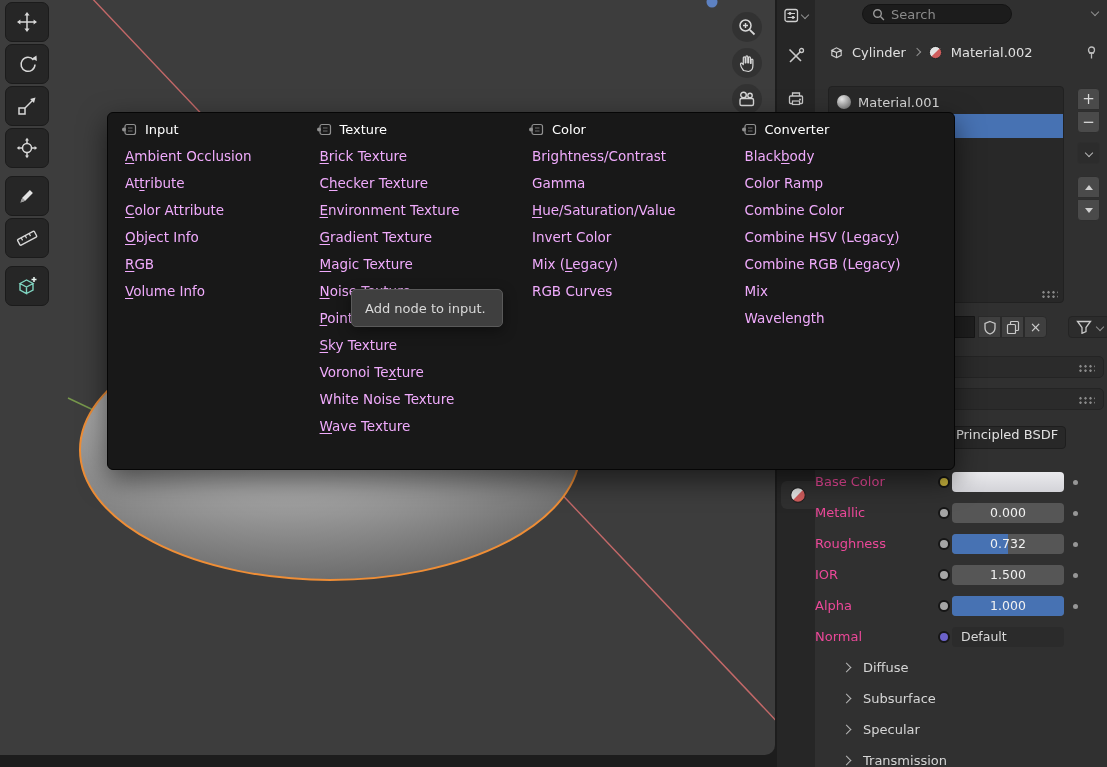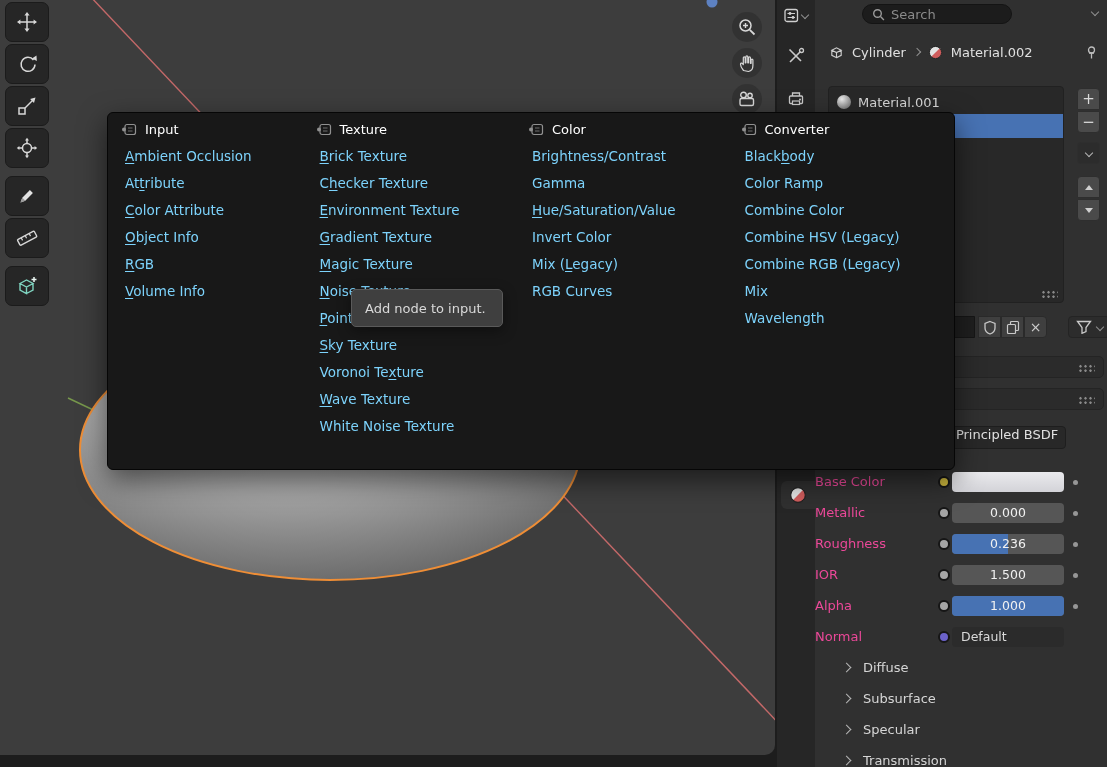--- a/index.html
+++ b/index.html
@@ -117,21 +117,21 @@
   .chev.dim { border-color:#909090; }
 
   
   #add-menu { position:absolute; left:107px; top:112px; width:848px; height:358px;
         background:#181818; border:1px solid #060606; border-radius:6px;
         box-shadow:0 10px 28px rgba(0,0,0,.55); z-index:50;
         padding:6px 0 0 13px; display:flex; }
   .menu-header { height:20px; margin-bottom:4px; display:flex; align-items:center; gap:8px;
         color:#ffffff; font-size:13px; }
   .menu-item { height:27px; line-height:27px; padding-left:4px; font-size:13.5px;
-        color:#7dd3fc; border-radius:3px; width:calc(100% - 14px); white-space:nowrap; }
+        color:#f0abfc; border-radius:3px; width:calc(100% - 14px); white-space:nowrap; }
   .menu-item.hl { background:#3e3e3e; box-shadow:inset 0 0 0 1px #646464; }
   .menu-item u { text-underline-offset:2px; }
 
   #tooltip { position:absolute; left:351px; top:289px; width:152px; height:38px;
         background:#3f3f3f; border:1px solid #5a5a5a; border-radius:5px; z-index:60;
         display:flex; align-items:center; padding-left:13px; font-size:13px; color:#d9d9d9;
         box-shadow:0 4px 14px rgba(0,0,0,.4); }
 </style>
 </head>
 <body>
@@ -362,21 +362,21 @@
         <div class="widget">
           <span class="val">0.000</span>
         </div>
         <span class="decorator"></span>
       </div>
       <div class="prop-row" style="top: 533px;">
         <div class="prop-label">Roughness</div>
         <span class="socket" style="background: rgb(166, 166, 166);"></span>
         <div class="widget">
           <span class="fill" style="width: 50%;"></span>
-          <span class="val">0.236</span>
+          <span class="val">0.732</span>
         </div>
         <span class="decorator"></span>
       </div>
       <div class="prop-row" style="top: 564px;">
         <div class="prop-label">IOR</div>
         <span class="socket" style="background: rgb(166, 166, 166);"></span>
         <div class="widget">
           <span class="val">1.500</span>
         </div>
         <span class="decorator"></span>
@@ -446,22 +446,22 @@
       </div>
       <div class="menu-item"><u>B</u>rick Texture</div>
       <div class="menu-item">C<u>h</u>ecker Texture</div>
       <div class="menu-item"><u>E</u>nvironment Texture</div>
       <div class="menu-item"><u>G</u>radient Texture</div>
       <div class="menu-item"><u>M</u>agic Texture</div>
       <div class="menu-item"><u>N</u>oise Texture</div>
       <div class="menu-item"><u>P</u>oint Density</div>
       <div class="menu-item"><u>S</u>ky Texture</div>
       <div class="menu-item">Voronoi Te<u>x</u>ture</div>
+      <div class="menu-item">White Noise Texture</div>
       <div class="menu-item"><u>W</u>ave Texture</div>
-      <div class="menu-item">White Noise Texture</div>
     </div>
     <div style="width: 213px;">
       <div class="menu-header">
         <svg width="16" height="13" viewBox="0 0 16 13">
           <rect x="4" y="1.5" width="10.5" height="10" rx="2" stroke="#909090" fill="none" stroke-width="1.2"></rect>
           <circle cx="3" cy="6.5" r="2" fill="#909090"></circle>
           <path d="M7 5h4.5M7 8h4.5" stroke="#6f6f6f" stroke-width="1"></path>
         </svg>
         <span>Color</span>
       </div>

